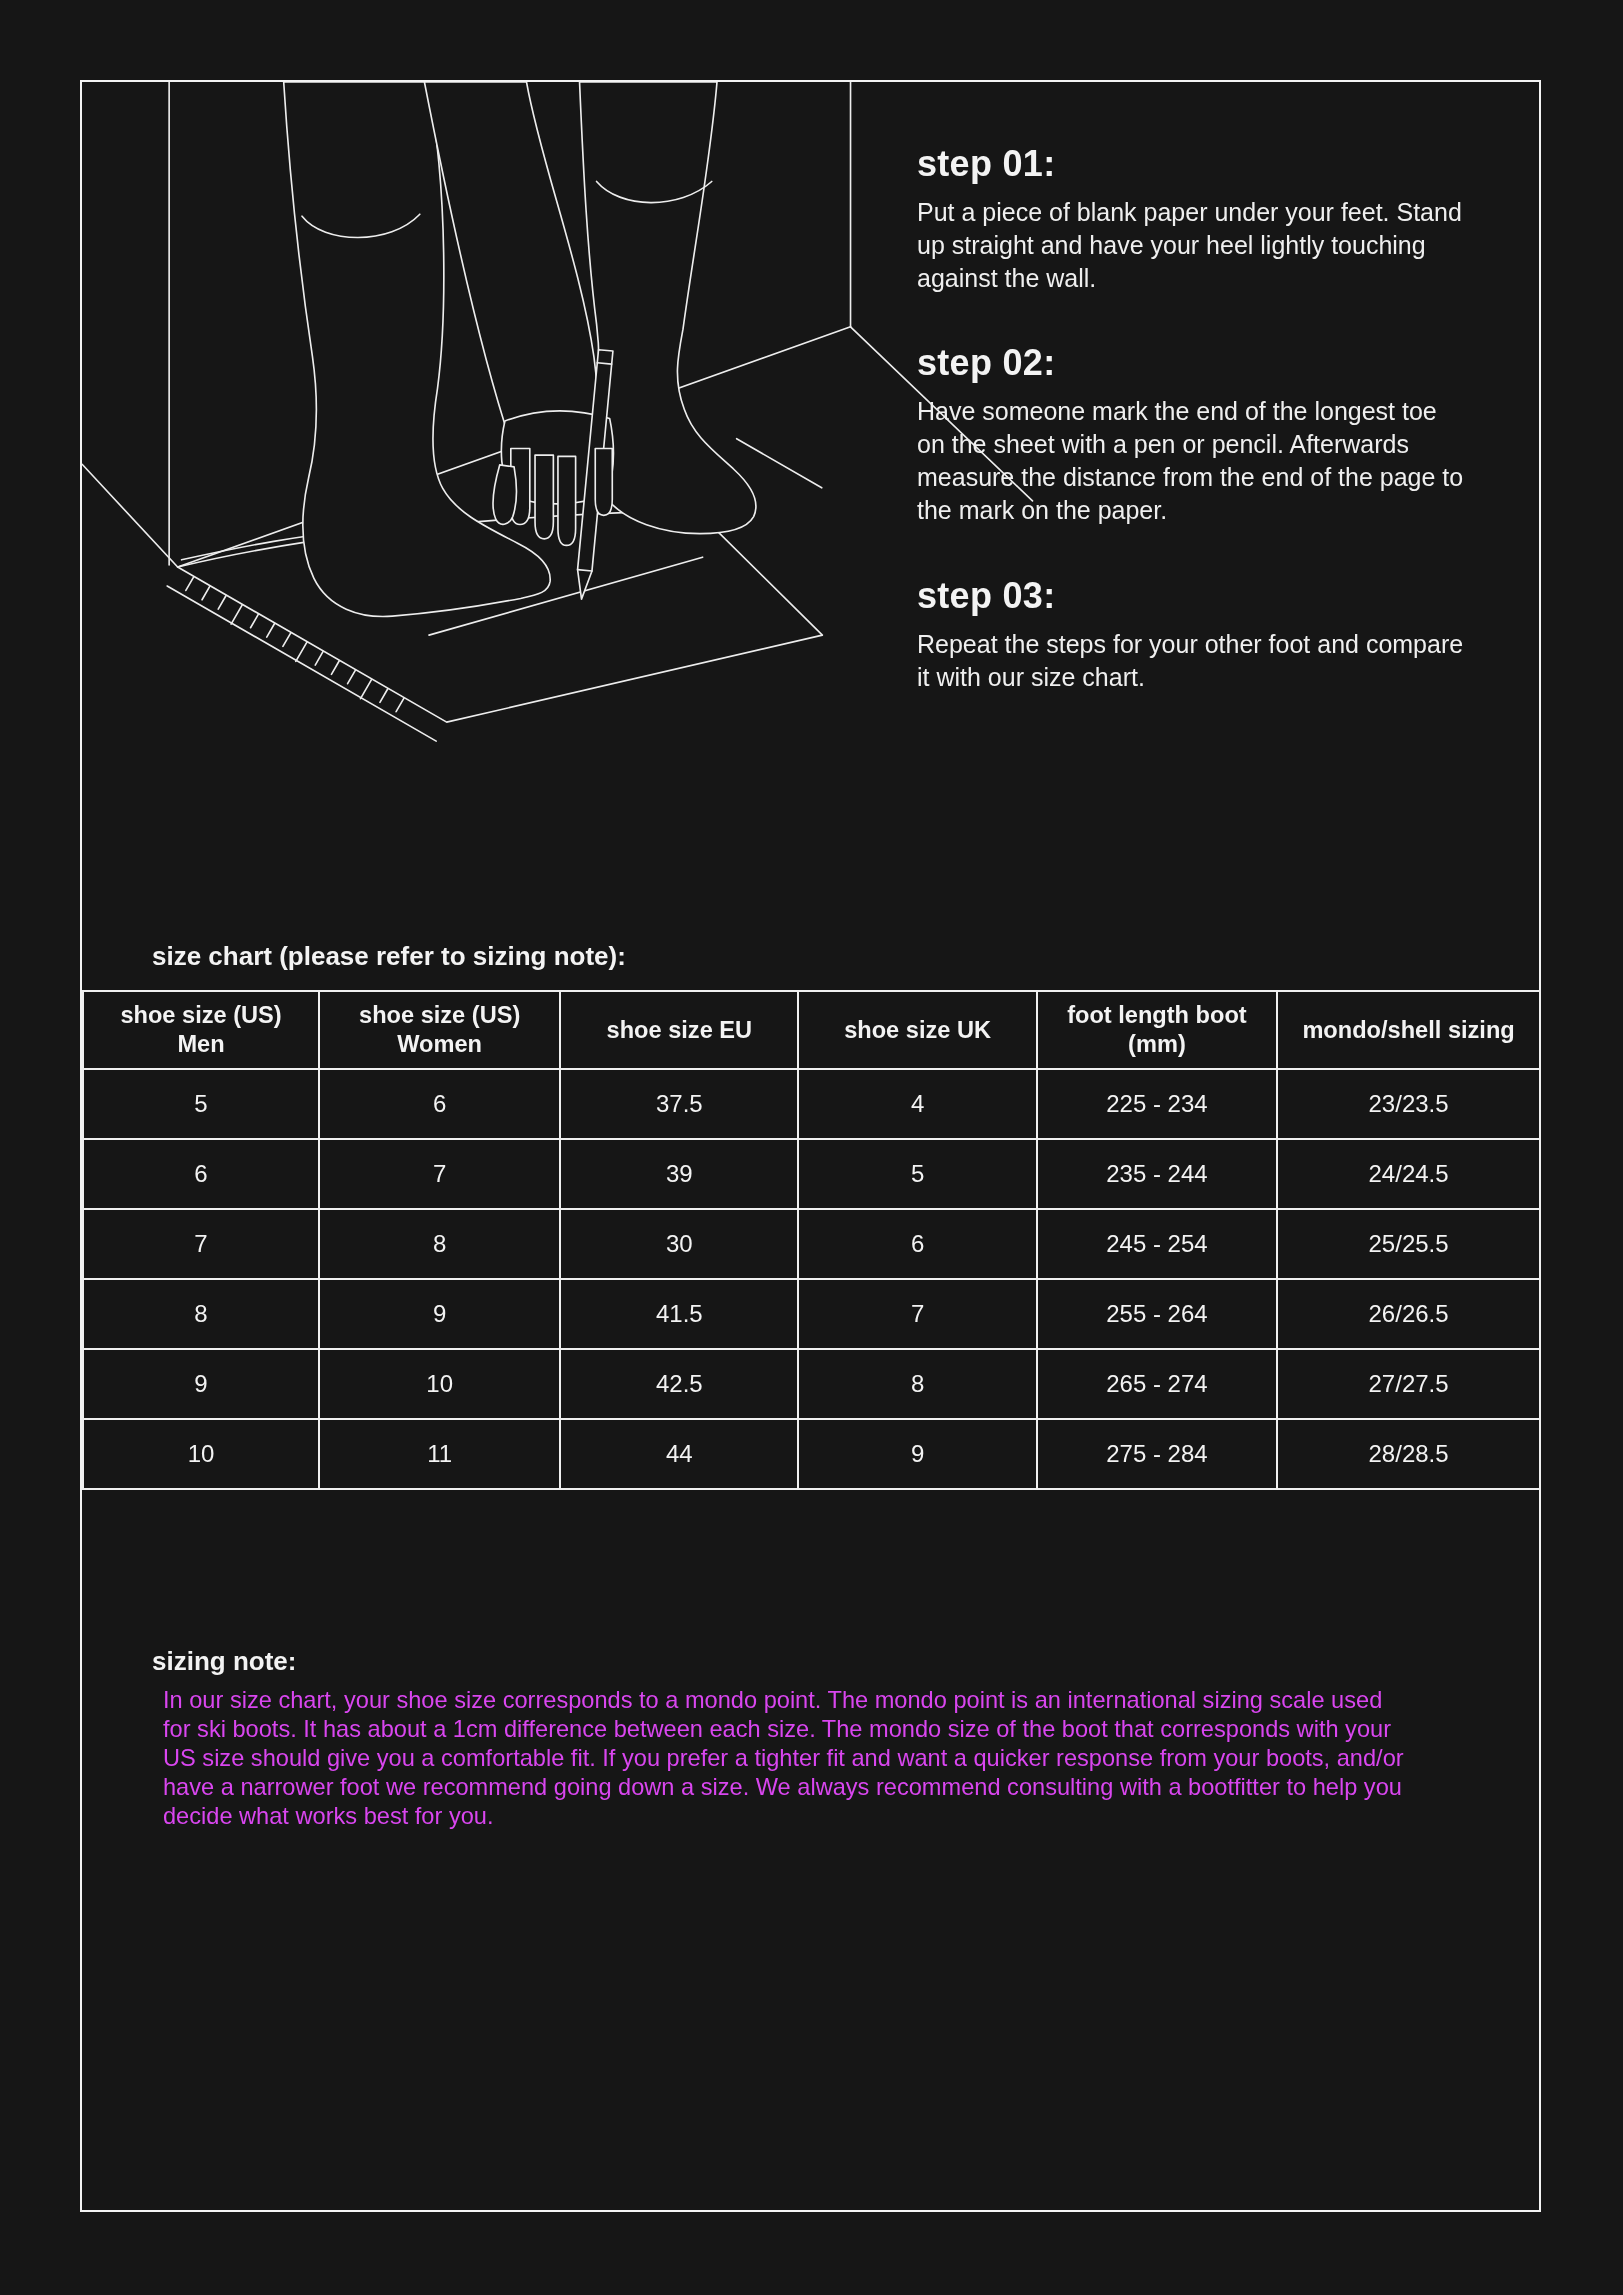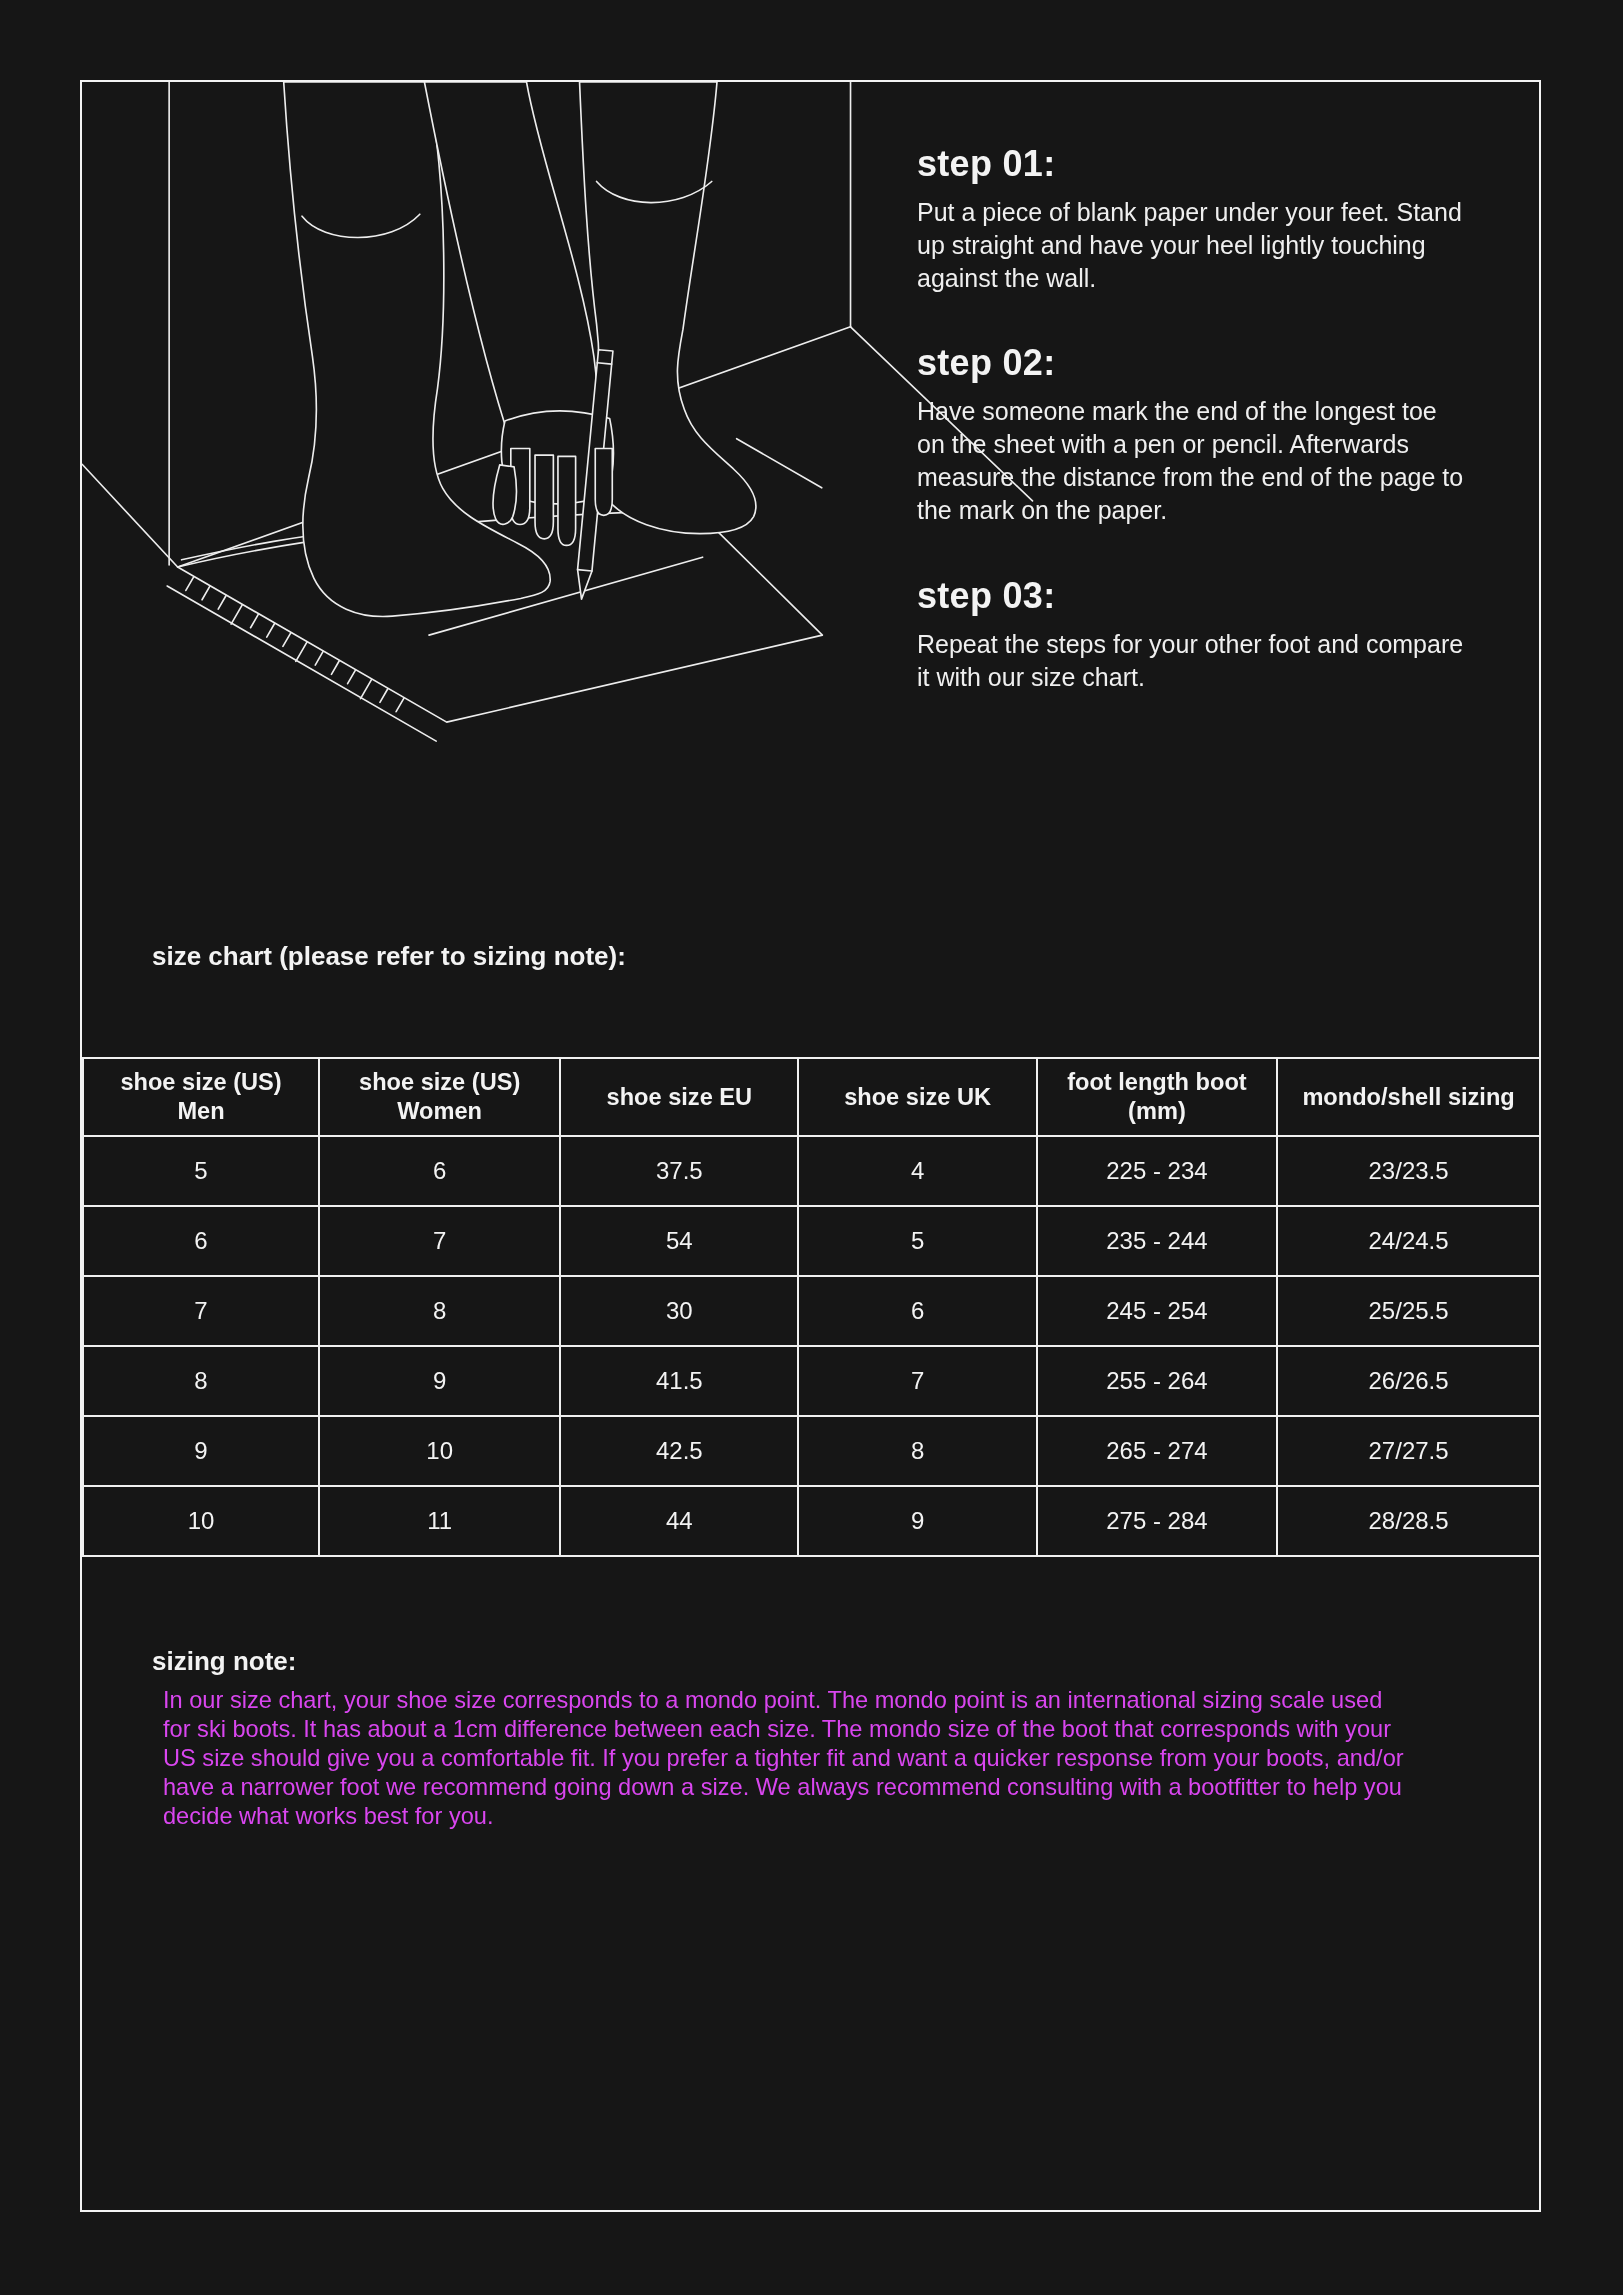--- a/index.html
+++ b/index.html
@@ -12,21 +12,21 @@
     position:absolute;left:80px;top:80px;width:1457px;height:2128px;
     border:2px solid #f3f3f3;
   }
   .illustration{position:absolute;left:82px;top:82px;}
   .steps{position:absolute;left:917px;top:0;width:589px;}
   .step{position:absolute;left:0;width:589px;}
   .step-heading{font-size:36px;font-weight:700;letter-spacing:0.3px;}
   .step-lines{margin-top:10.5px;font-size:25px;line-height:33px;font-weight:400;color:#efefef;}
   .section-title{position:absolute;left:152px;font-size:26px;font-weight:700;}
   .chart{
-    position:absolute;left:82px;top:1057px;width:1459px;
+    position:absolute;left:82px;top:990px;width:1459px;
     border-collapse:collapse;table-layout:fixed;
   }
   .chart th,.chart td{
     border:2px solid #f0f0f0;text-align:center;vertical-align:middle;padding:0;
   }
   .chart th{height:76px;font-size:23.6px;font-weight:700;line-height:29px;}
   .chart td{height:68px;font-size:24px;font-weight:400;}
   .note-lines{
     position:absolute;left:163px;top:1686px;width:1341px;
     font-size:23.6px;line-height:29px;color:#d946ef;
@@ -161,21 +161,21 @@
         <td>5</td>
         <td>6</td>
         <td>37.5</td>
         <td>4</td>
         <td>225 - 234</td>
         <td>23/23.5</td>
       </tr>
       <tr>
         <td>6</td>
         <td>7</td>
-        <td>54</td>
+        <td>39</td>
         <td>5</td>
         <td>235 - 244</td>
         <td>24/24.5</td>
       </tr>
       <tr>
         <td>7</td>
         <td>8</td>
         <td>30</td>
         <td>6</td>
         <td>245 - 254</td>

